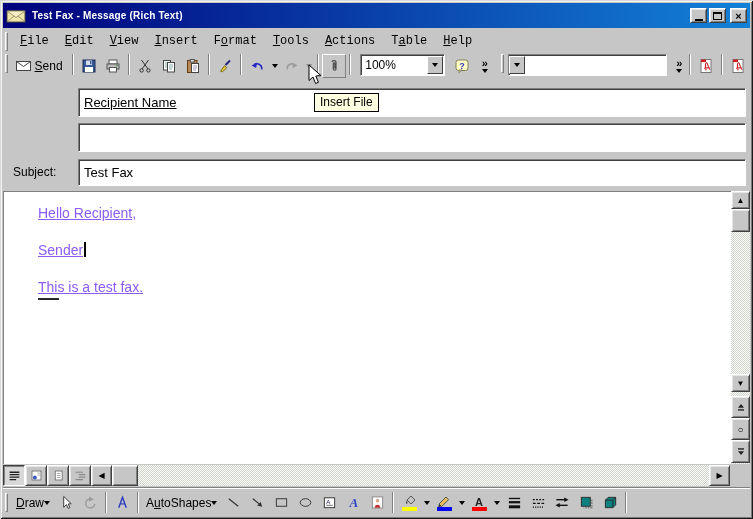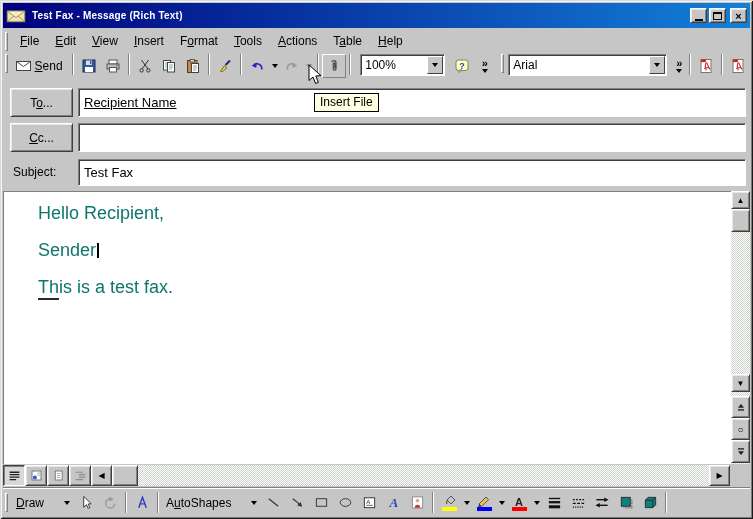--- a/index.html
+++ b/index.html
@@ -18,21 +18,21 @@
   .wbtn { width:17px; height:15px; background:var(--chrome,#c6c6c6); margin-left:2px;
     border:1px solid; border-color:#fff #404040 #404040 #fff;
     box-shadow: inset 1px 1px 0 #e8e8e8, inset -1px -1px 0 #808080;
     display:flex; align-items:center; justify-content:center; font-size:11px; font-weight:bold; color:#000; }
   .wbtn.close { margin-left:4px; }
   .min-glyph { display:block; width:8px; height:2px; background:#000; margin-top:8px; }
   .max-glyph { display:block; width:9px; height:8px; border:1px solid #000; border-top:2px solid #000; }
 
   
   .menubar { position:absolute; left:3px; top:28px; right:3px; height:26px;
-    display:flex; align-items:center; font-size:12px; }
+    display:flex; align-items:center; font-size:12px;font-family:Liberation Mono, monospace; }
   .mi { padding:3px 8px; color:#000; }
   .u { text-decoration:underline; }
   .grip { width:3px; height:19px; margin:0 4px 0 2px;
     border:1px solid; border-color:#fff #808080 #808080 #fff; }
   .sep { width:0; height:21px; border-left:1px solid #808080; border-right:1px solid #fff; margin:0 3px; }
 
   
   .tb { position:absolute; left:3px; top:54px; right:3px; height:30px;
     display:flex; align-items:flex-start; }
   .tbtn { height:24px; min-width:24px; display:flex; align-items:center; justify-content:center;
@@ -67,21 +67,21 @@
   .sublabel { position:absolute; left:13px; top:165px; font-size:12px; color:#000; }
 
   .tooltip { position:absolute; left:314px; top:93px; z-index:40;
     background:var(--tooltip-bg,#ffffe1); border:1px solid #000; font-size:12px;
     padding:1px 5px 2px; color:#000; white-space:nowrap; }
   .cursor { position:absolute; left:308px; top:64px; z-index:50; }
 
   
   .bodyarea { position:absolute; left:3px; top:191px; width:728px; height:273px; background:#fff;
     border-top:1px solid #808080; border-left:1px solid #808080; }
-  .bodytext { padding:12px 10px 0 34px; font-size:18px; color:#0f766e; }
+  .bodytext { padding:12px 10px 0 34px; font-size:14px; color:#8b5cf6;text-decoration:underline; }
   .bodytext p { margin-bottom:19px; line-height:18px; }
   .caret { display:inline-block; width:2px; height:15px; background:#000; vertical-align:-2px; margin-left:1px; }
   .spellmark { position:absolute; left:34px; top:106px; width:21px; height:2px; background:#2a2a2a; }
 
   
   .dither { background:repeating-conic-gradient(#ffffff 0 25%, #ced3c9 0 50%) 0 0 / 2px 2px; }
   .vscroll { position:absolute; left:731px; top:191px; width:19px; height:273px; }
   .sbtn { position:absolute; left:0; width:19px; background:var(--chrome,#c6c6c6);
     border:1px solid; border-color:#fff #404040 #404040 #fff;
     box-shadow: inset 1px 1px 0 #e6e6e6, inset -1px -1px 0 #808080;
@@ -99,21 +99,21 @@
     display:flex; align-items:center; justify-content:center; font-size:8px; color:#000; }
   .hthumb { width:26px; height:21px; flex:none; background:var(--chrome,#c6c6c6);
     border:1px solid; border-color:#fff #404040 #404040 #fff;
     box-shadow: inset 1px 1px 0 #e6e6e6, inset -1px -1px 0 #808080; }
   .htrack { flex:1; height:21px; }
   .corner { width:20px; height:24px; flex:none; }
 
   
   .drawbar { position:absolute; left:3px; top:488px; width:747px; height:28px;
     border-top:1px solid #fff; display:flex; align-items:center; }
-  .dtext { font-size:12px; padding:0 3px; display:flex; align-items:center; gap:20px; }
+  .dtext { font-size:12px; padding:0 3px; display:flex; align-items:center; gap:0; }
   .swatchbtn { display:flex; flex-direction:column; align-items:center; justify-content:center; }
   .swatch { width:15px; height:4px; margin-top:0px; }
 </style>
 </head>
 <body>
 
 <div class="window">
 
   <div class="titlebar">
     <span style="display:flex">
@@ -277,21 +277,20 @@
       </span>
 
     <span class="chev" style="margin-left:4px">
       <span>»</span>
       <span class="tri" style="margin-top:1px"></span>
     </span>
 
     <span class="grip" style="margin-left:10px"></span>
 
     <span class="combo fontcombo">
-      <span class="cval">Arial</span>
       <span class="ddbtn">
           <span class="tri"></span>
         </span>
     </span>
 
     <span class="chev" style="margin-left:6px">
       <span>»</span>
       <span class="tri" style="margin-top:1px"></span>
     </span>
     <span class="sep"></span>
@@ -310,28 +309,22 @@
         <span style="display:flex">
       <svg width="16" height="16" viewBox="0 0 16 16">
             <rect x="3" y="1.5" width="10" height="13" fill="#fff" stroke="#777"></rect>
             <rect x="3" y="1.5" width="5" height="2.6" fill="#c22"></rect>
             <path d="M8.2 12.5 C6.6 9.5 7.4 4.8 8.6 4.8 C9.8 4.8 9.6 9.5 12.2 11.6 M6 10.6 C8 9.8 10.6 9.4 12 10" fill="none" stroke="#c22" stroke-width="1.1"></path>
           </svg>
         </span>
       </span>
   </div>
 
-  <div class="hdrbtn" style="left:10px; top:88px;">
-    <span><span>T</span><span class="u">o</span><span>...</span></span>
-  </div>
   <input class="field uline" style="top: 88px;" value="Recipient Name">
 
-  <div class="hdrbtn" style="left:10px; top:123px;">
-    <span><span></span><span class="u">C</span><span>c...</span></span>
-  </div>
   <input class="field" style="top: 123px;" value="">
 
   <span class="sublabel">Subject:</span>
   <input class="field" style="top: 159px; height: 27px;" value="Test Fax">
 
   <div class="tooltip">Insert File</div>
   <div class="cursor">
     <svg width="15" height="22" viewBox="0 0 15 22">
         <polygon points="1,1 1,16.5 5,13 7.6,19.5 10.4,18.3 7.8,12 13,11.6" fill="#fff" stroke="#000" stroke-width="1"></polygon>
       </svg>

